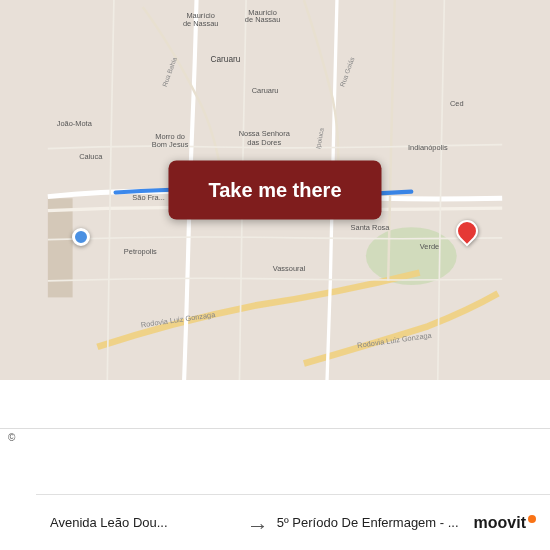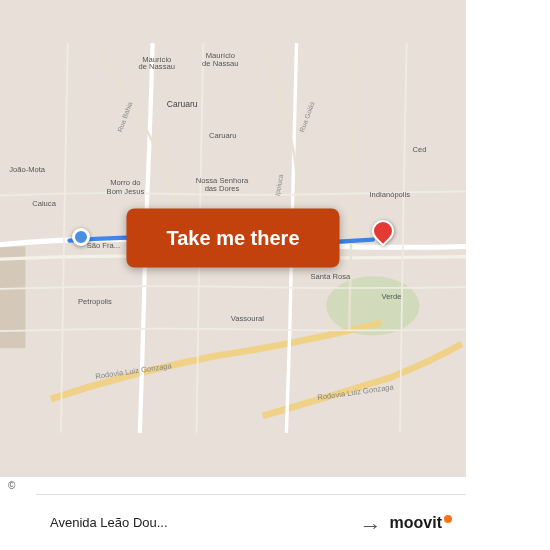--- a/index.html
+++ b/index.html
@@ -1,18 +1,18 @@
 <!DOCTYPE html>
 <html><head>
   <meta charset="utf-8">
   <style>
     * { margin: 0; padding: 0; box-sizing: border-box; }
     body { width: 550px; height: 550px; overflow: hidden; font-family: Arial, sans-serif; }
 
-    #app { width: 466px; height: 550px; display: flex; flex-direction: column; }
+    #app { width: 550px; height: 550px; display: flex; flex-direction: column; gap: 48px; }
 
     #map-container {
       position: relative;
       flex: 1;
       background-color: #e8e0d8;
       overflow: hidden;
     }
 
     
     #map-svg {
@@ -20,21 +20,21 @@
       top: 0; left: 0;
       width: 100%; height: 100%;
     }
 
     
     #take-me-there-btn {
       position: absolute;
       top: 50%;
       left: 50%;
       transform: translate(-50%, -50%);
-      background-color: #c2410c;
+      background-color: #7f1d1d;
       color: white;
       border: none;
       border-radius: 8px;
       padding: 18px 40px;
       font-size: 20px;
       font-weight: bold;
       cursor: pointer;
       white-space: nowrap;
       box-shadow: 0 2px 8px rgba(0,0,0,0.3);
       z-index: 10;
@@ -245,19 +245,22 @@
 
   <div id="attribution">
     <span class="copy-icon">©</span>
   </div>
 
   <div id="bottom-bar">
     <div id="route-from">
       <span id="route-from-label">Avenida Leão Dou...</span>
     </div>
     <div id="arrow-icon">→</div>
+    <div id="route-to">
+      <span id="route-to-label">5º Período De Enfermagem - ...</span>
+    </div>
     <div id="moovit-logo">
       <span id="moovit-text">moovit</span>
       <div id="moovit-dot"></div>
     </div>
   </div>
 
 </div>
 
 </body></html>

